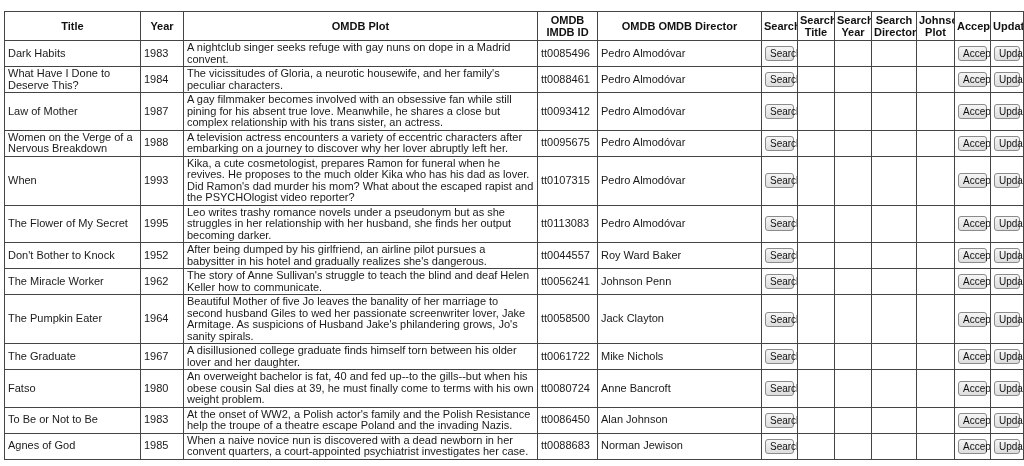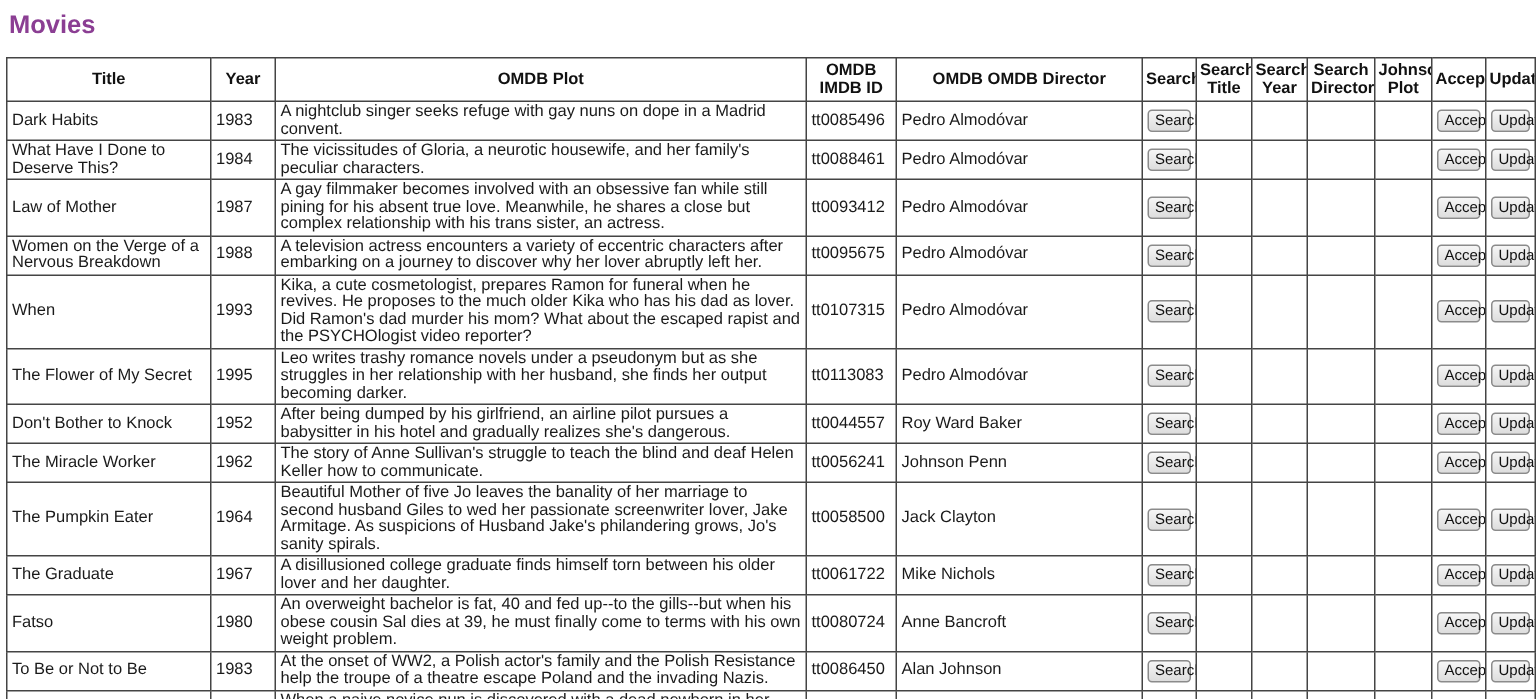--- a/index.html
+++ b/index.html
@@ -63,21 +63,20 @@
     color: #111111;
     white-space: nowrap;
     max-width: 100%;
     cursor: pointer;
   }
 </style>
 </head>
 <body>
 
 <div class="viewport">
-  <h1 class="page-title">Movies</h1>
 
   <table class="movies">
     <colgroup>
       <col style="width:136px">
       <col style="width:43px">
       <col style="width:354px">
       <col style="width:60px">
       <col style="width:164px">
       <col style="width:36px">
       <col style="width:37px">

